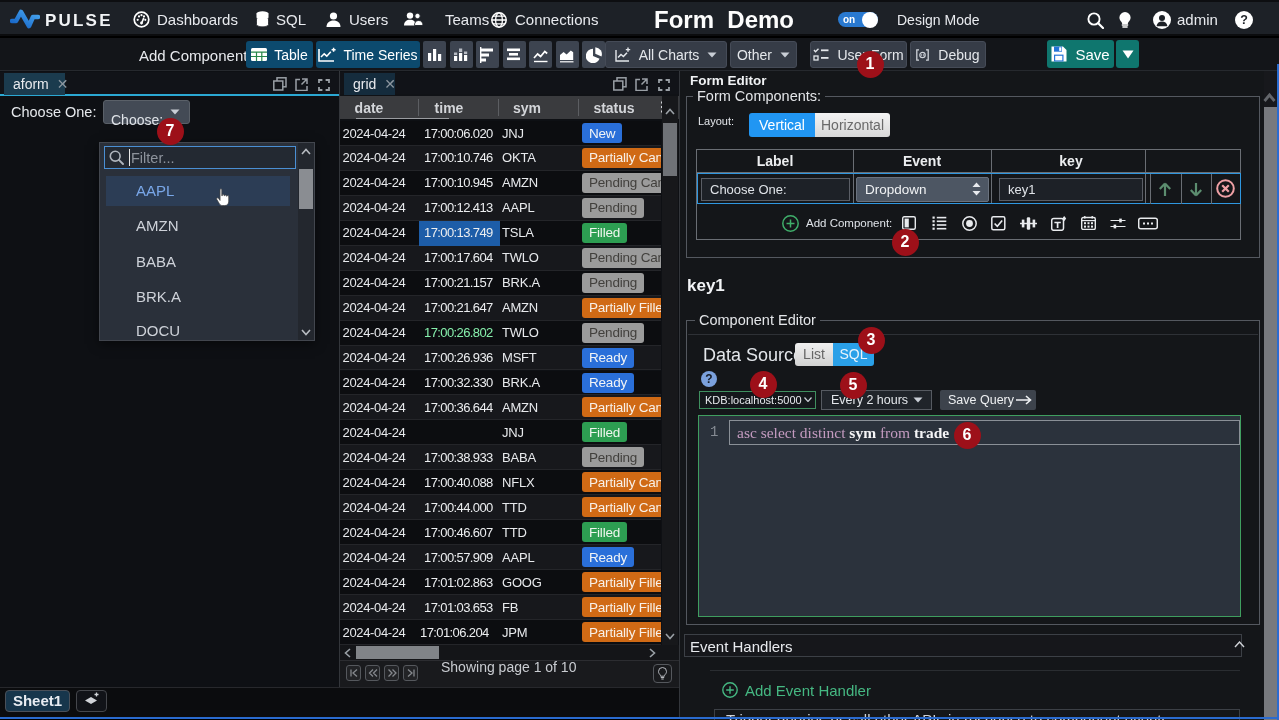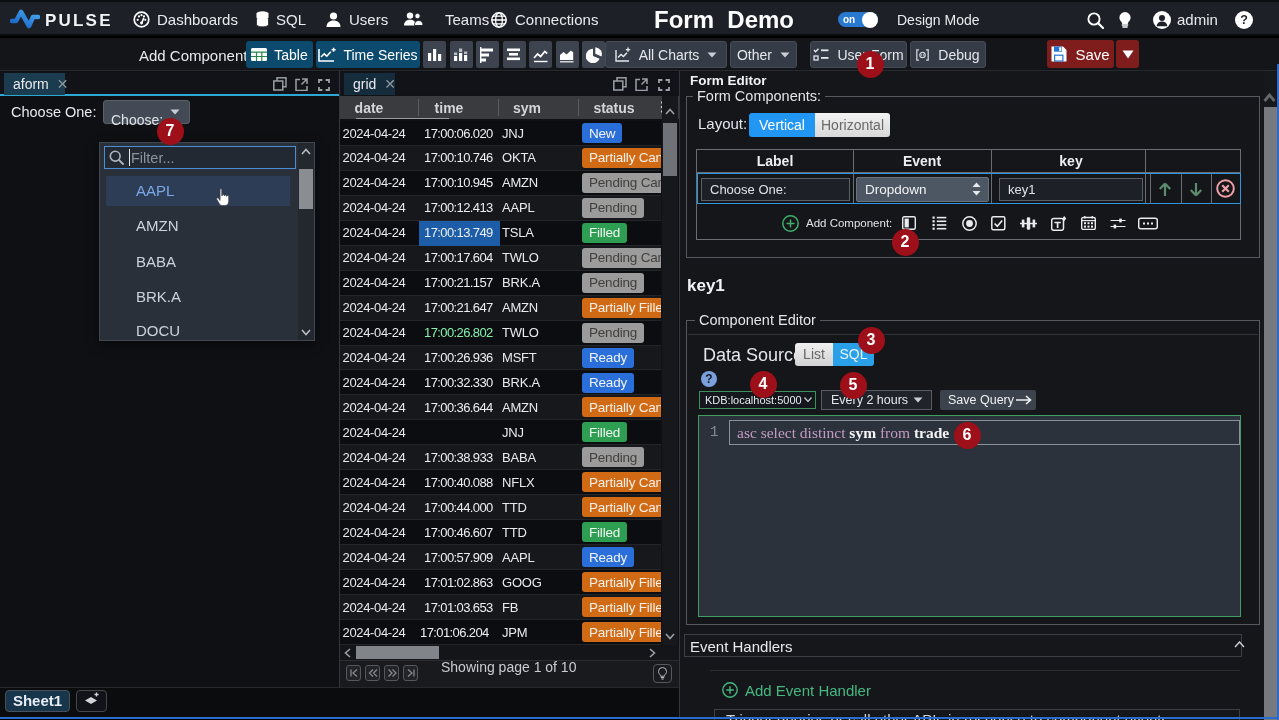--- a/index.html
+++ b/index.html
@@ -3,21 +3,21 @@
 *{margin:0;padding:0;box-sizing:border-box;}
 html,body{width:1279px;height:720px;background:#000;overflow:hidden;}
 body{font-family:"Liberation Sans",sans-serif;position:relative;}
 .abs{position:absolute;}
 .topbar{left:0;top:0;width:1279px;height:36px;background:#1d2127;border-top:2px solid #0d0e11;border-bottom:2px solid #0b0c0e;}
 .menu{color:#e8eaee;font-size:15px;}
 .toolbar{left:0;top:38px;width:1279px;height:33px;background:#131519;border-bottom:1px solid #26292e;}
 .gbtn{background:#0c4a6e;border-radius:3px;color:#fff;font-size:14px;display:flex;align-items:center;justify-content:center;gap:7px;white-space:nowrap;}
 .ibtn{background:#3d4450;border-radius:2px;display:flex;align-items:center;justify-content:center;}
 .dbtn{background:#363c47;border:1px solid #454b57;border-radius:3px;color:#e4e7eb;font-size:14px;display:flex;align-items:center;justify-content:center;gap:8px;white-space:nowrap;}
-.bluebtn{background:#7f1d1d;border-radius:3px;color:#fff;font-size:15px;display:flex;align-items:center;justify-content:center;gap:8px;}
+.bluebtn{background:#0f766e;border-radius:3px;color:#fff;font-size:15px;display:flex;align-items:center;justify-content:center;gap:8px;}
 .tab{background:#1b3b4e;color:#e8eaee;font-size:14px;display:flex;align-items:center;gap:8px;padding:0 9px;height:22px;}
 .tab .x{color:#8d97a0;font-size:14px;}
 .redc{background:#9d1019;border-radius:50%;color:#fff;font-weight:bold;font-size:16px;display:flex;align-items:center;justify-content:center;z-index:60;}
 .badge{height:20px;border-radius:3px;font-size:13.5px;display:inline-flex;align-items:center;padding:0 7px;letter-spacing:-0.2px;}
 .b-blue{background:#2a6fd9;color:#f2f4f6;}
 .b-orange{background:#d06a15;color:#f8f0e8;}
 .b-gray{background:#9b9b9b;color:#42403d;}
 .b-green{background:#2d9e52;color:#eef6ee;}
 fieldset{border:1px solid #54585f;}
 legend{color:#e3e5e8;font-size:14.5px;padding:0 4px;}
@@ -427,21 +427,21 @@
 <div class="abs" style="left:441px;top:659px;color:#c9ccd1;font-size:14px;">Showing page 1 of 10</div>
 <div class="abs" style="left:653px;top:664px;width:19px;height:19px;border:1px solid #55585d;border-radius:4px;"></div>
 <svg class="abs" style="left:658px;top:667px;" width="9" height="13" viewBox="0 0 9 13">
     <path d="M4.5 0.5 a4 4 0 0 1 4 4 c0 1.7-1 2.5-1.6 3.3 -0.4 0.5-0.4 0.9-0.5 1.4 h-3.8 c-0.1-0.5-0.1-0.9-0.5-1.4 C1.5 7 0.5 6.2 0.5 4.5 a4 4 0 0 1 4-4z" fill="none" stroke="#b8bbc0" stroke-width="1"></path>
     <path d="M2.8 10.5 h3.4 M3.3 12 h2.4" stroke="#b8bbc0" stroke-width="1"></path>
   </svg>
 <div class="abs" style="left:690px;top:73px;color:#f0f2f4;font-size:13.5px;font-weight:bold;">Form Editor</div>
 <fieldset class="abs" style="left:686px;top:88px;width:574px;height:170px;">
     <legend style="margin-left:6px;">Form Components:</legend>
   </fieldset>
-<div class="abs" style="left:698px;top:115px;color:#e3e6ea;font-size:15px;">Layout:</div>
+<div class="abs" style="left:698px;top:115px;color:#e3e6ea;font-size:11px;">Layout:</div>
 <div class="abs" style="left:749px;top:112.5px;width:66px;height:24px;background:#2196f3;border-radius:3px 0 0 3px;color:#fff;font-size:14px;display:flex;align-items:center;justify-content:center;">Vertical</div>
 <div class="abs" style="left:815px;top:112.5px;width:75px;height:24px;background:linear-gradient(#f3f3f3,#d8d8d8);border-radius:0 3px 3px 0;color:#6a6a6a;font-size:14px;display:flex;align-items:center;justify-content:center;">Horizontal</div>
 <div class="abs" style="left:696px;top:149px;width:545px;height:91px;border:1px solid #6a6e74;"></div>
 <div class="abs" style="left:696px;top:149px;width:545px;height:24px;border-bottom:1px solid #6a6e74;"></div>
 <div class="abs" style="left:775px;top:153px;transform:translateX(-50%);color:#eceef0;font-size:14px;font-weight:bold;">Label</div>
 <div class="abs" style="left:922px;top:153px;transform:translateX(-50%);color:#eceef0;font-size:14px;font-weight:bold;">Event</div>
 <div class="abs" style="left:1071px;top:153px;transform:translateX(-50%);color:#eceef0;font-size:14px;font-weight:bold;">key</div>
 <div class="abs" style="left:853px;top:149px;width:1px;height:55px;background:#6a6e74;"></div>
 <div class="abs" style="left:991px;top:149px;width:1px;height:55px;background:#6a6e74;"></div>
 <div class="abs" style="left:1145px;top:149px;width:1px;height:55px;background:#6a6e74;"></div>

